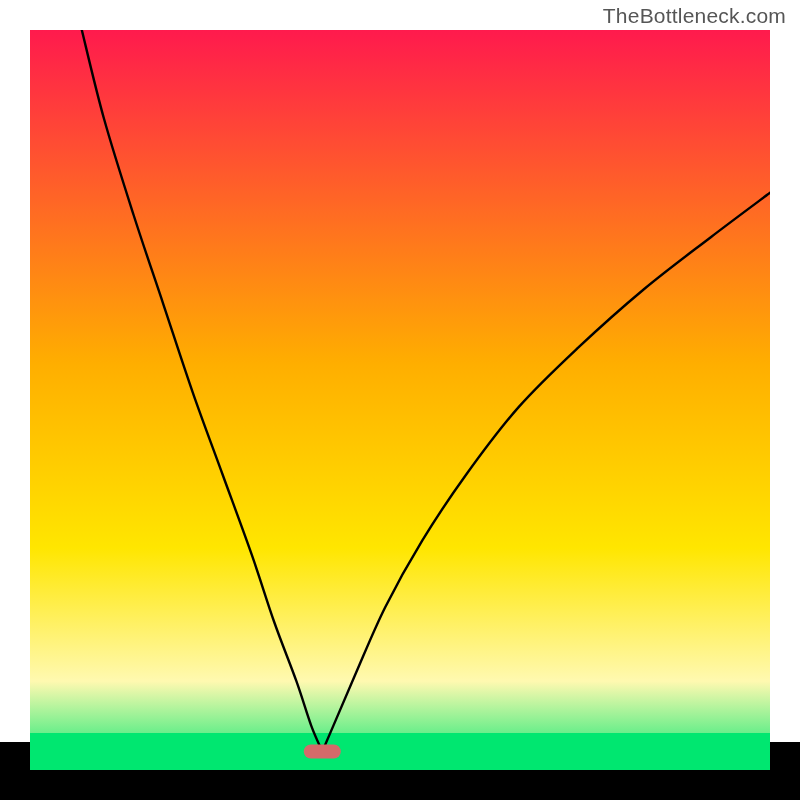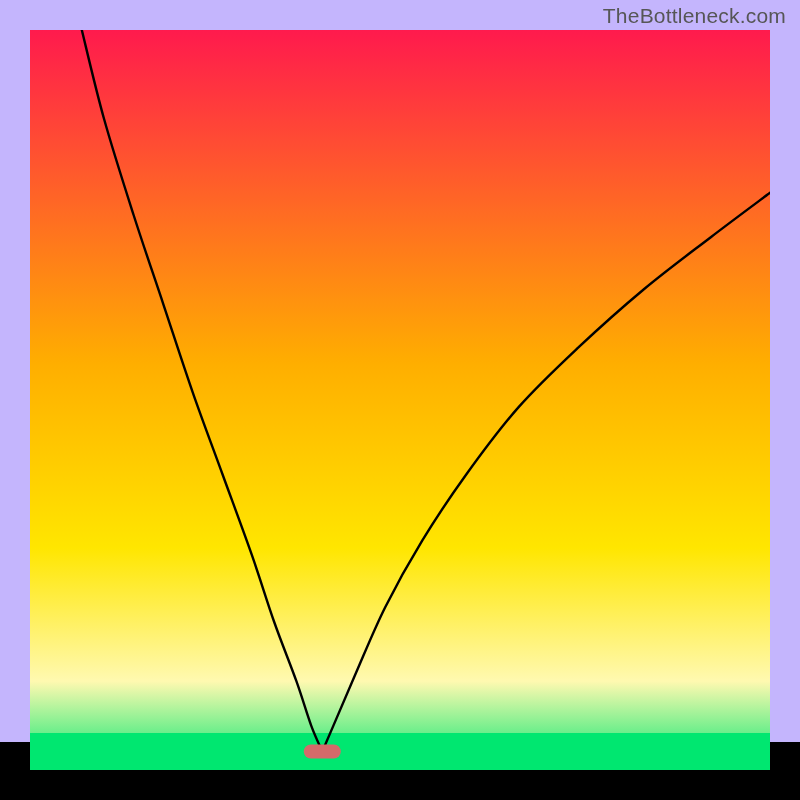--- a/index.html
+++ b/index.html
@@ -10,21 +10,21 @@
     overflow: hidden;
     background: #000000;
     font-family: Arial, Helvetica, sans-serif;
   }
   .frame {
     position: absolute;
     top: 0;
     left: 0;
     width: 800px;
     height: 742px;
-    background: #c4b5fd;
+    background: #ffffff;
   }
   .watermark {
     position: absolute;
     top: 4px;
     right: 14px;
     color: #565656;
     font-size: 21px;
     font-weight: 500;
     letter-spacing: 0.2px;
     z-index: 20;

